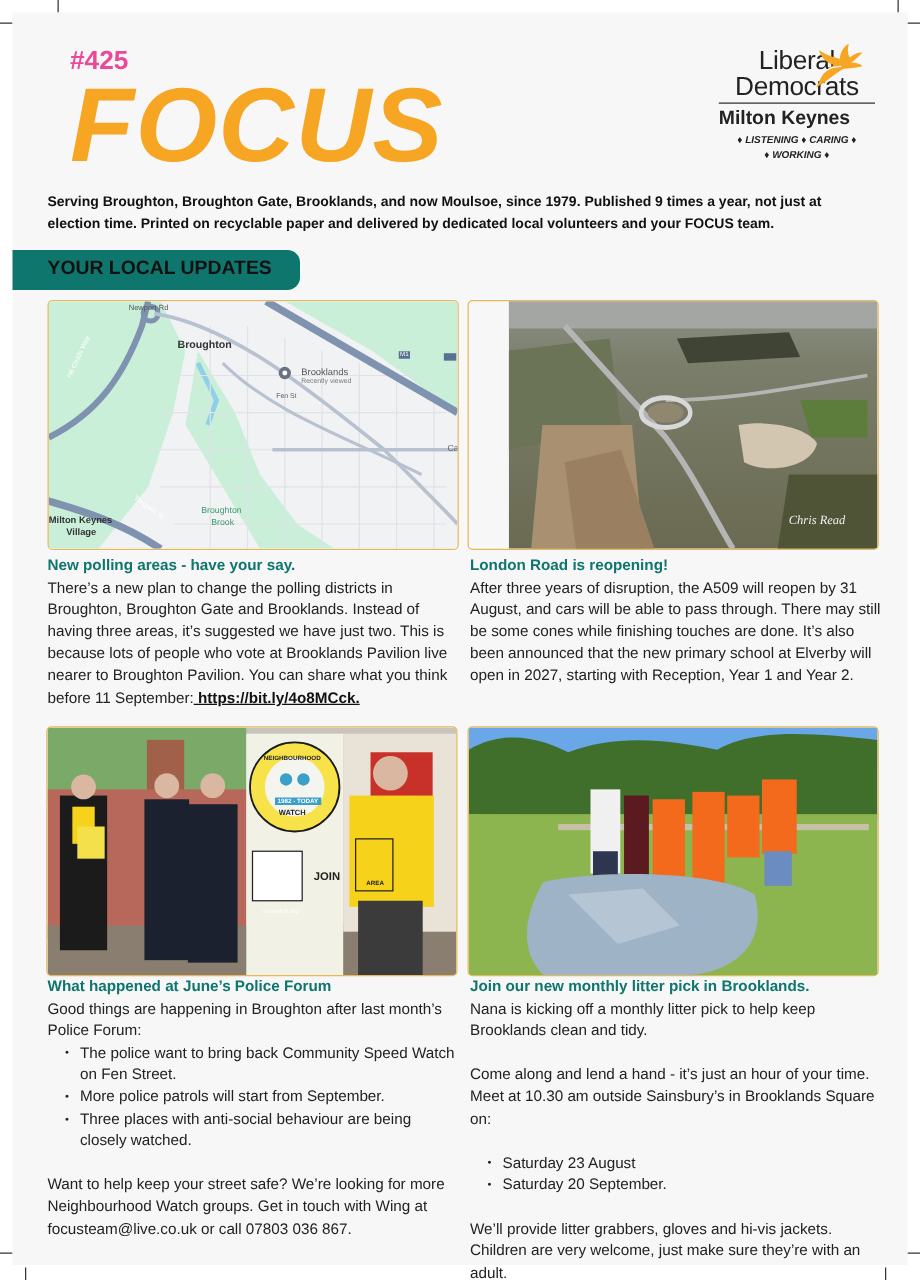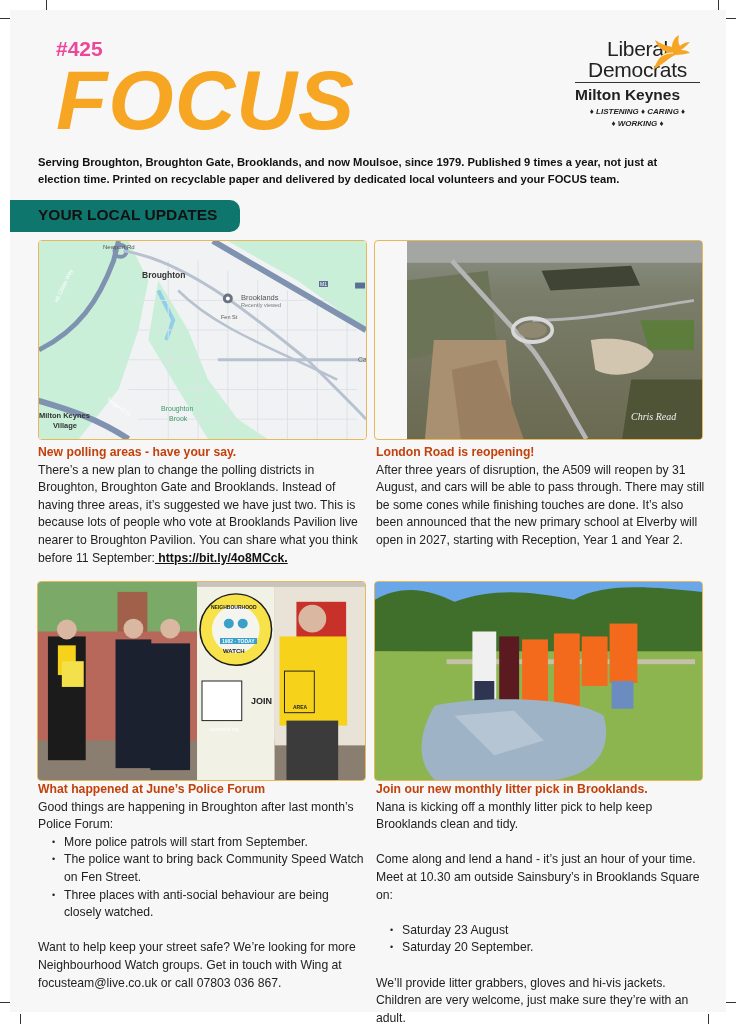--- a/index.html
+++ b/index.html
@@ -21,21 +21,21 @@
 
   .tagline { position: absolute; left: 38px; top: 154px; width: 660px; font-size: 11.2px; font-weight: bold; line-height: 17px; color: #111; }
 
   .section-bar { position: absolute; left: 10px; top: 200px; width: 230px; height: 32px; background: #0f766e; border-radius: 0 10px 10px 0; }
   .section-bar span { position: absolute; left: 28px; top: 6px; font-size: 15.5px; font-weight: bold; color: #111; }
 
   .img { position: absolute; border: 1.5px solid #e6b85a; border-radius: 4px; overflow: hidden; }
   .img svg { display: block; width: 100%; height: 100%; }
 
   .article { position: absolute; font-size: 12.2px; line-height: 17.6px; color: #222; }
-  .article h3 { font-size: 12.2px; font-weight: bold; color: #c2410c; }
+  .article h3 { font-size: 12.2px; font-weight: bold; color: #0f766e; }
   .article p { margin: 0; }
   .article a { color: #111; font-weight: bold; text-decoration: underline; }
   .article ul { list-style: none; margin: 0; padding-left: 14px; }
   .article li { position: relative; padding-left: 12px; }
   .article li::before { content: "•"; position: absolute; left: 0; top: 0; font-size: 9px; }
   .gap { height: 17.6px; }
 </style>
 </head>
 <body>
 
@@ -198,22 +198,22 @@
     <rect x="238" y="100" width="22" height="28" fill="#6a8cc0"></rect>
     <path d="M60 125 C100 115 200 115 230 135 C240 170 220 195 180 200 L60 200 C40 180 45 150 60 125 Z" fill="#9fb3c6"></path>
     <path d="M80 135 L140 130 L170 160 L120 175 Z" fill="#b6c5d3"></path>
   </svg>
 </div>
 
 <div class="article" style="left:38px;top:781px;width:330px;">
   <h3>What happened at June’s Police Forum</h3>
   <p>Good things are happening in Broughton after last month’s Police Forum:</p>
   <ul>
+    <li>The police want to bring back Community Speed Watch on Fen Street.</li>
     <li>More police patrols will start from September.</li>
-    <li>The police want to bring back Community Speed Watch on Fen Street.</li>
     <li>Three places with anti-social behaviour are being closely watched.</li>
   </ul>
   <div class="gap"></div>
   <p>Want to help keep your street safe? We’re looking for more Neighbourhood Watch groups. Get in touch with Wing at focusteam@live.co.uk or call 07803 036 867.</p>
 </div>
 
 <div class="article" style="left:376px;top:781px;width:330px;">
   <h3>Join our new monthly litter pick in Brooklands.</h3>
   <p>Nana is kicking off a monthly litter pick to help keep Brooklands clean and tidy.</p>
   <div class="gap"></div>

